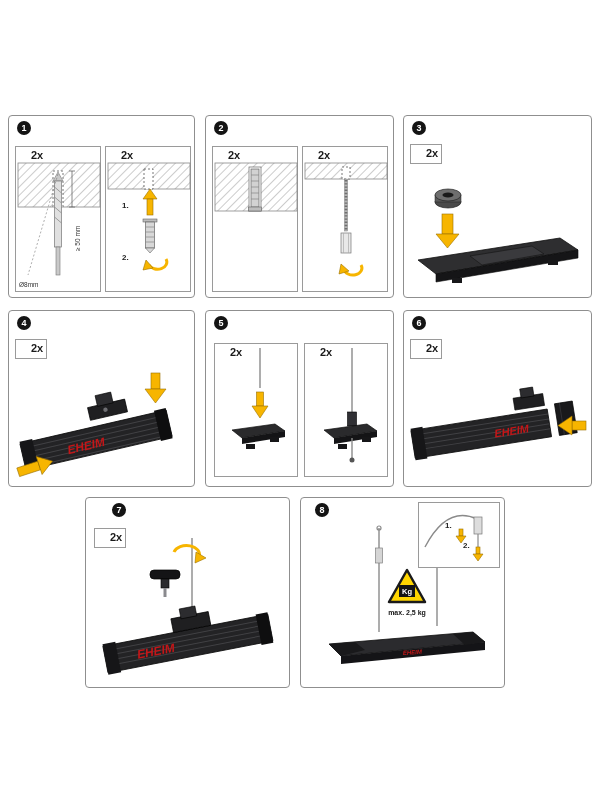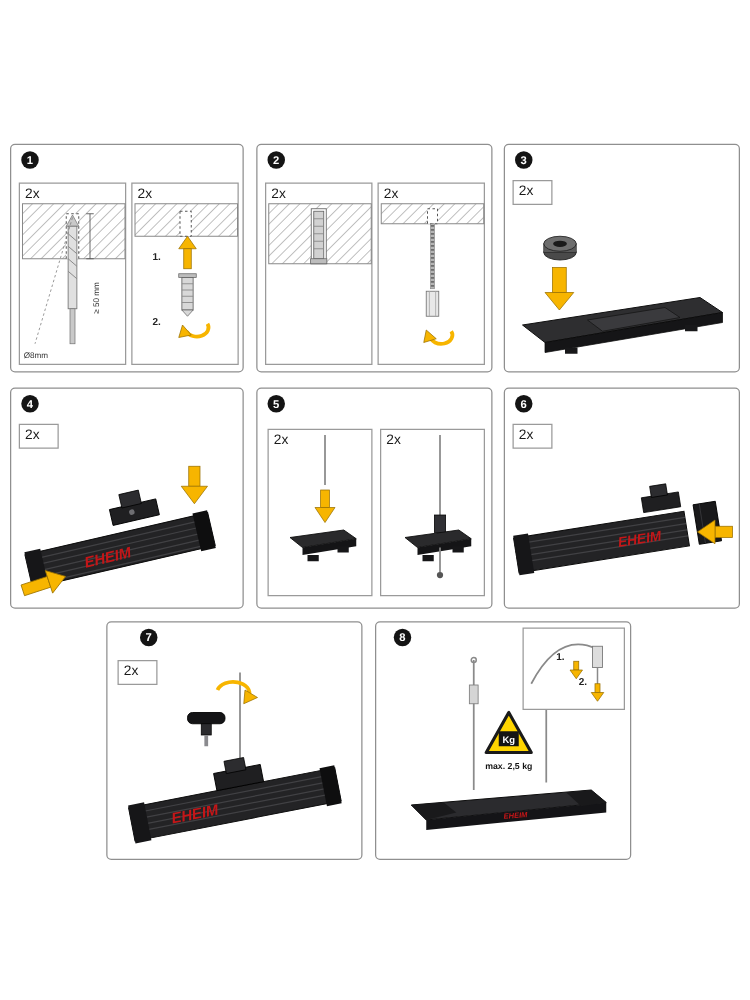--- a/index.html
+++ b/index.html
@@ -13,21 +13,21 @@
   }
   .badge {
     position:absolute; left:8px; top:5px; width:14px; height:14px; border-radius:50%;
     background:#141414; color:#fff; font-size:9px; font-weight:bold; line-height:14px;
     text-align:center;
   }
   .subpanel {
     position:absolute; border:1px solid #9a9a9a; background:#fff;
   }
   .qty {
-    position:absolute; left:4px; top:2px; font-size:11px; font-weight:normal; color:#1a1a1a;
+    position:absolute; left:15px; top:2px; font-size:11px; font-weight:bold; color:#1a1a1a;
     z-index:3;
   }
   .qtybox {
     position:absolute; border:1px solid #9a9a9a; background:#fff; width:32px; height:20px;
   }
   .steplbl {
     position:absolute; font-size:8px; font-weight:bold; color:#222; z-index:3;
   }
   .dim {
     position:absolute; font-size:6.5px; color:#333; z-index:3; white-space:nowrap;

